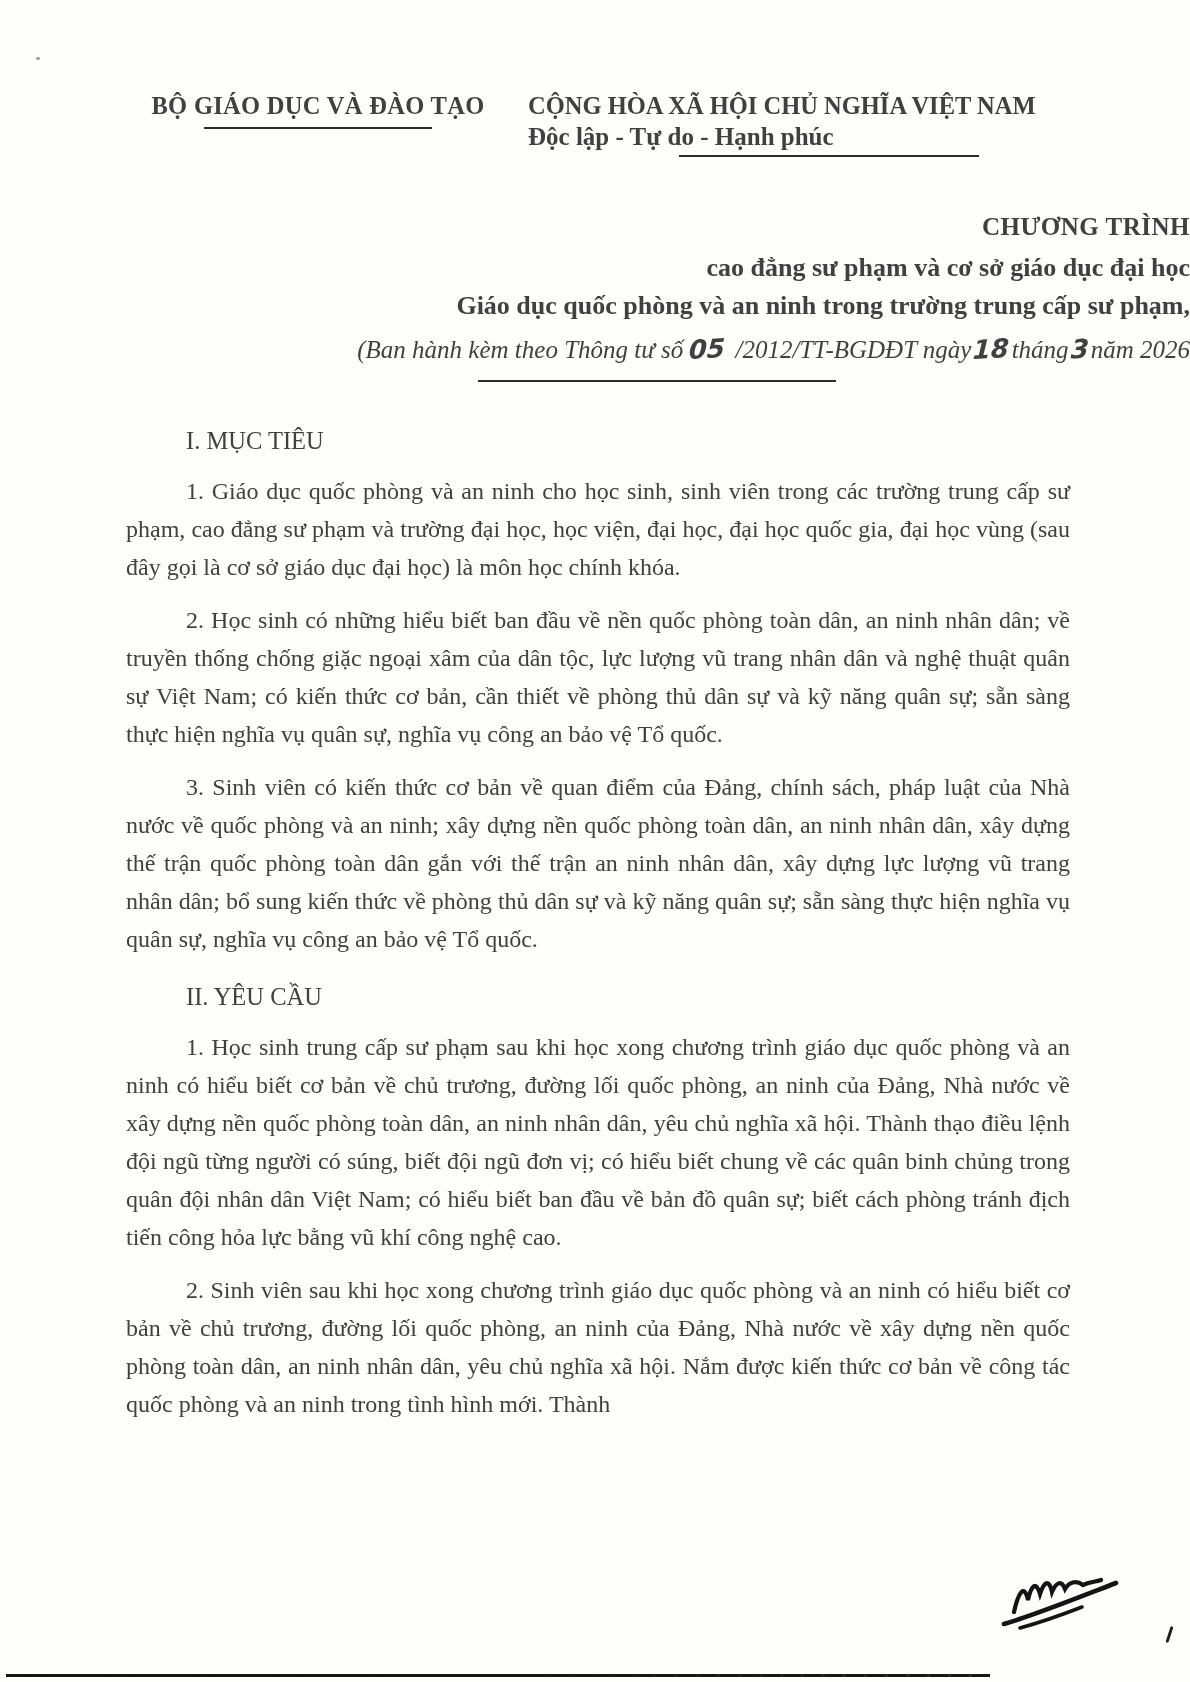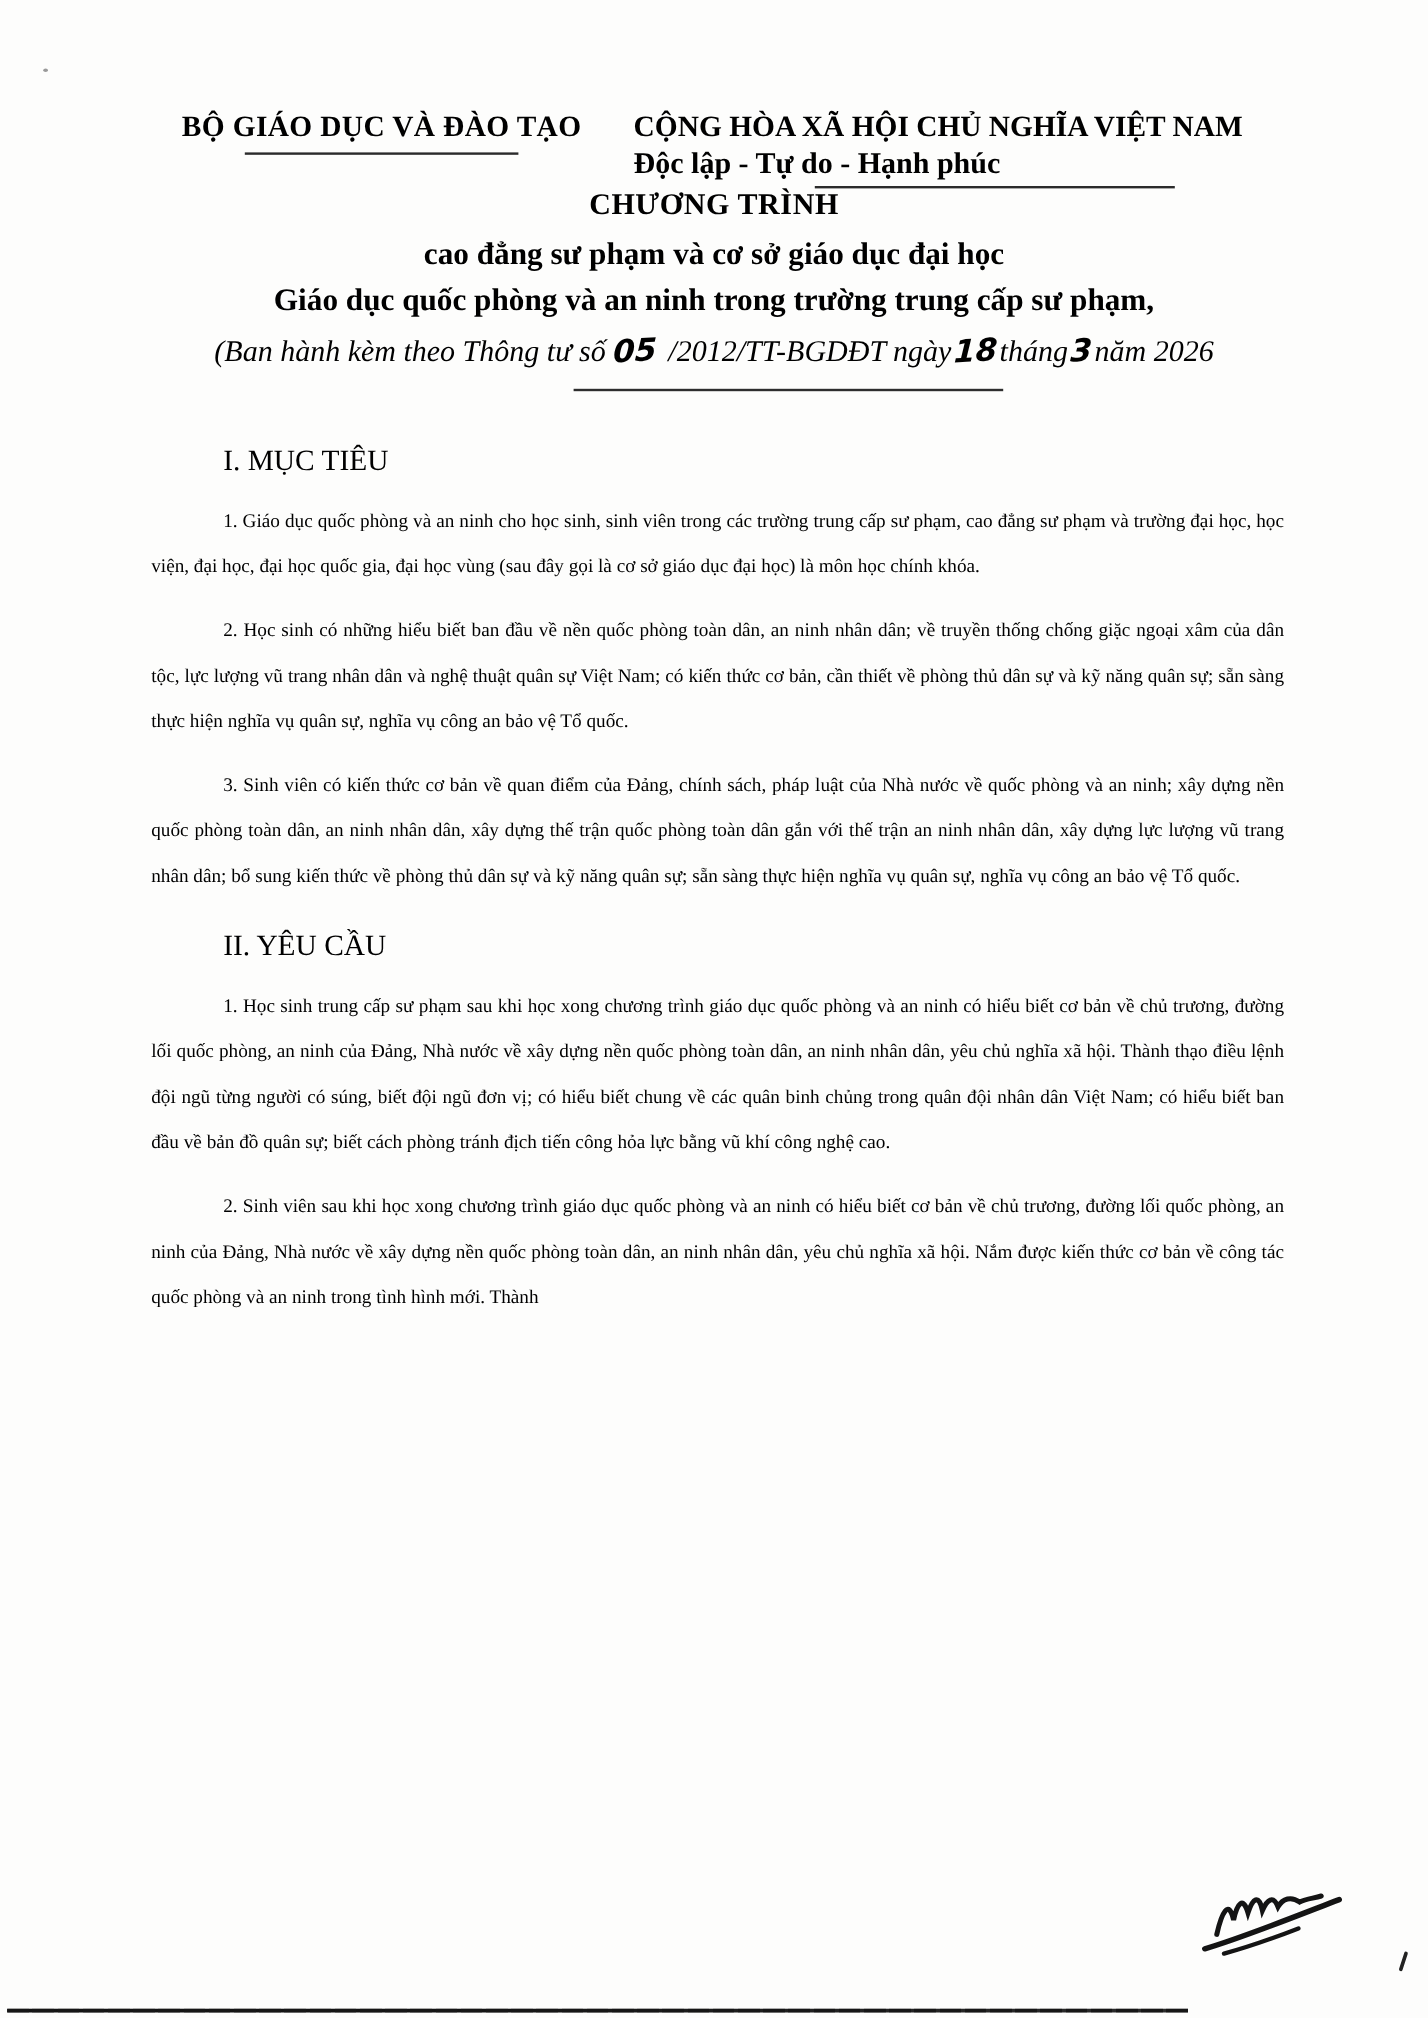--- a/index.html
+++ b/index.html
@@ -2,21 +2,21 @@
 <html lang="vi"><head>
 <meta charset="utf-8">
 <style>
   * { margin:0; padding:0; box-sizing:border-box; }
   html,body { background:#6b6b6b; }
   .page {
     position:relative;
     width:1190px; height:1682px;
     margin:0 auto;
     background:#fdfdfc;
-    color:#000000;
+    color:#404040;
     font-family:"Liberation Serif","DejaVu Serif",serif;
     overflow:hidden;
   }
   
   .nat-header {
     display:flex;
     padding:92px 60px 0 118px;
     align-items:flex-start;
   }
   .nat-left { width:400px; text-align:center; }
@@ -24,21 +24,21 @@
     font-weight:bold; font-size:24.5px; letter-spacing:.3px; white-space:nowrap;
   }
   .rule { height:2px; background:#2b2b2b; }
   .nat-left .rule { width:228px; margin:7px auto 0; }
   .nat-right { flex:1; text-align:left; padding-left:10px; }
   .nat-right .line1 { font-weight:bold; font-size:24.5px; white-space:nowrap; }
   .nat-right .line2 { font-weight:bold; font-size:25px; margin-top:3px; }
   .nat-right .rule { width:300px; margin:4px auto 0; }
 
   
-  .title-block { text-align:center; }
+  .title-block { text-align:right; margin-top:56px; }
   .kicker { font-weight:bold; font-size:25px; letter-spacing:.5px; }
   .doc-title { font-weight:bold; font-size:26px; line-height:38px; margin-top:8px; }
   .issuance {
     font-style:italic; font-size:25px; line-height:36px; margin-top:6px;
   }
   .hw {
     font-family:"DejaVu Sans",sans-serif;
     font-weight:bold; font-style:italic;
     font-size:26px;
     display:inline-block;
@@ -51,21 +51,21 @@
     margin:12px auto 0; position:relative; left:62px;
   }
 
   
   .body { margin:40px 122px 0 126px; width:944px; }
   .sec-heading {
     font-weight:normal; font-size:24.5px; line-height:38px;
     text-indent:60px; margin:20px 0 12px;
   }
   .para {
-    font-size:16px; line-height:38px;
+    font-size:24px; line-height:38px;
     text-align:justify; text-indent:60px;
     margin-bottom:15px;
   }
 
   
   .signature {
     position:absolute; right:62px; top:1556px;
     width:130px; height:80px;
   }
   .speckle {

